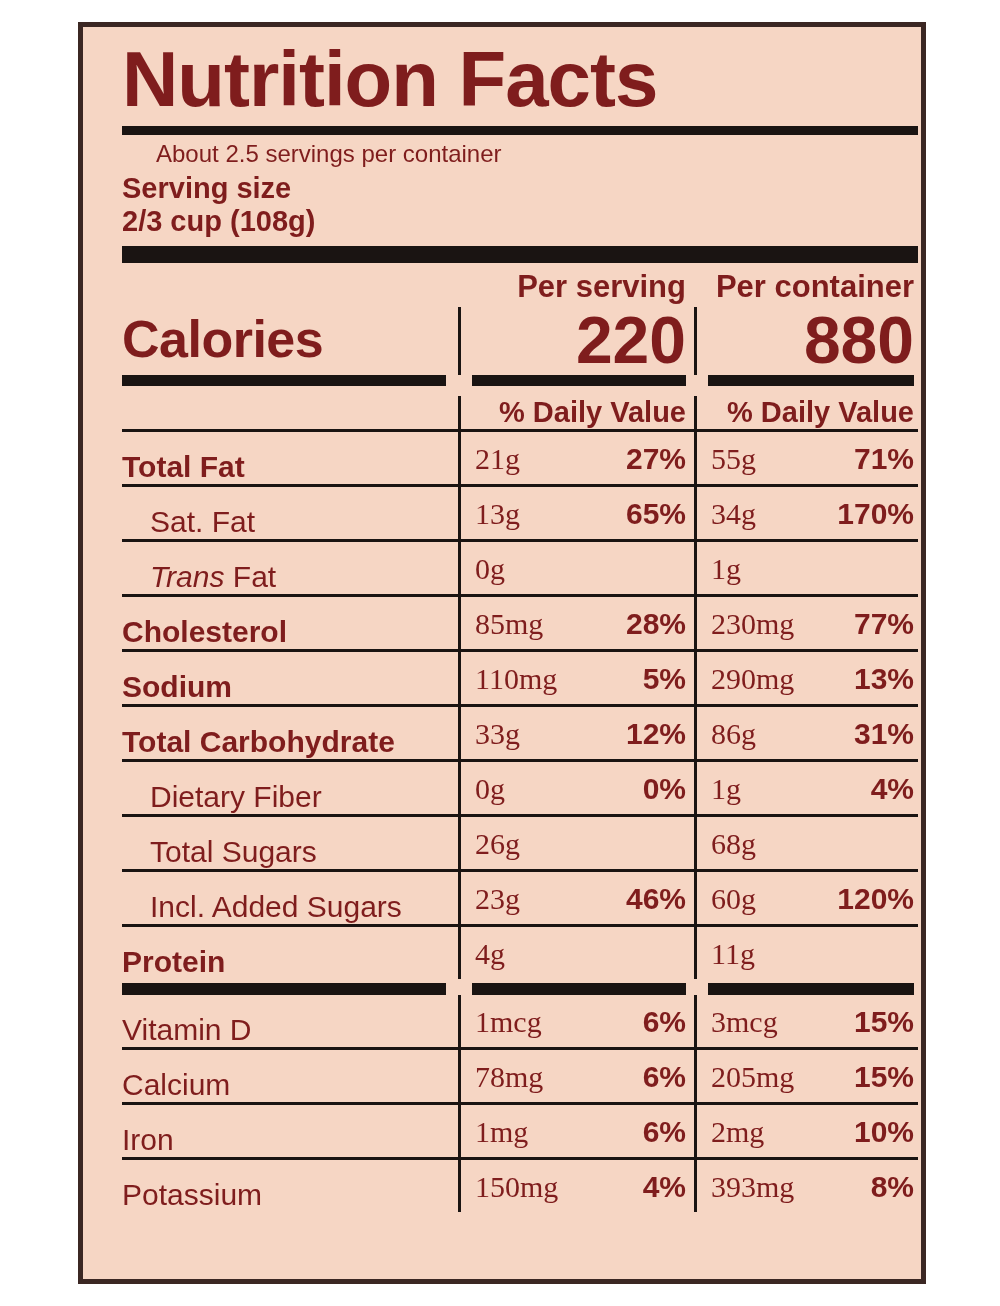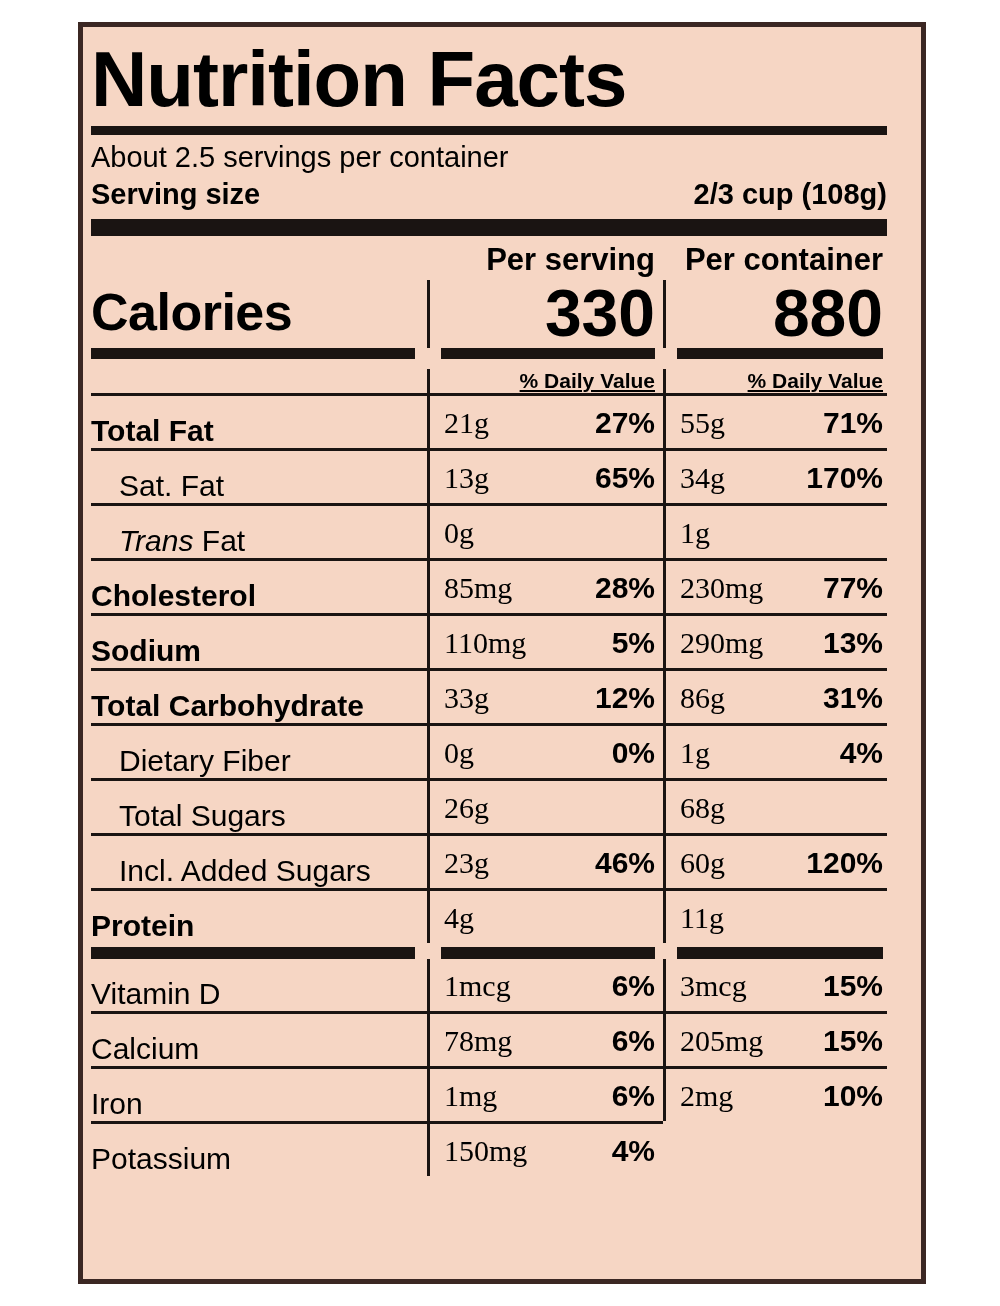--- a/index.html
+++ b/index.html
@@ -21,24 +21,24 @@
     width: 848px;
     height: 1262px;
     background: #f6d6c4;
     border: 5px solid #3b2723;
     box-sizing: border-box;
     overflow: hidden;
   }
 
   .panel-inner {
     position: absolute;
-    left: 8px;
+    left: 39px;
     top: 12px;
     width: 796px;
-    color: #000000;
+    color: #7f1d1d;
   }
 
   
   .nf-title {
     font-size: 78px;
     font-weight: 800;
     letter-spacing: -1px;
     line-height: 1.04;
     white-space: nowrap;
   }
@@ -52,31 +52,33 @@
     height: 17px;
     background: #1a1412;
     margin: 8px 0 6px 0;
   }
   .rule-med {
     height: 7px;
     background: #1a1412;
   }
 
   .servings-line {
-    font-size: 29px;
+    font-size: 24px;
     line-height: 1.28;
     margin-top: 2px;
+    margin-left: 34px;
   }
   .serving-size-row {
     display: flex;
     justify-content: space-between;
     align-items: baseline;
     font-size: 29px;
     font-weight: 700;
     margin-top: 2px;
+    flex-direction: column;
   }
   .serving-size-row .size-value {
     font-weight: 700;
   }
 
   
   .grid {
     width: 100%;
   }
   .col-name {
@@ -128,24 +130,23 @@
   
   .bars-row { display: flex; }
   .bar-name { width: 336px; flex: 0 0 336px; padding-right: 12px; box-sizing: border-box;}
   .bar-serv { width: 236px; flex: 0 0 236px; padding-left: 14px; padding-right: 8px; box-sizing: border-box;}
   .bar-cont { width: 224px; flex: 0 0 224px; padding-left: 14px; padding-right: 4px; box-sizing: border-box;}
   .bar-name .rule-med, .bar-serv .rule-med, .bar-cont .rule-med { height: 11px; }
 
   
   .dv-row {
     display: flex;
-    font-size: 21px;
+    font-size: 29px;
     font-weight: 700;
     align-items: center;
-    text-decoration: underline;
   }
   .dv-name { width: 336px; flex: 0 0 336px; }
   .dv-serv { width: 236px; flex: 0 0 236px; box-sizing: border-box; padding-left: 14px; padding-right: 8px; border-left: 3px solid #1a1412; text-align: right;}
   .dv-cont { width: 224px; flex: 0 0 224px; box-sizing: border-box; padding-left: 14px; padding-right: 4px; border-left: 3px solid #1a1412; text-align: right;}
 
   
   .nut-row {
     display: flex;
     align-items: stretch;
     min-height: 52px;
@@ -214,21 +215,21 @@
     <div class="rule-xthick"></div>
 
     <div class="hdr-row">
       <div class="col-name" style="border-left:none;"></div>
       <div class="hdr-serv">Per serving</div>
       <div class="hdr-cont">Per container</div>
     </div>
 
     <div class="cal-row">
       <div class="cal-label">Calories</div>
-      <div class="cal-serv">330</div>
+      <div class="cal-serv">220</div>
       <div class="cal-cont">880</div>
     </div>
 
     <div class="bars-row">
       <div class="bar-name">
           <div class="rule-med"></div>
         </div>
       <div class="bar-serv">
           <div class="rule-med"></div>
         </div>
@@ -422,17 +423,21 @@
           <span class="dv">10%</span>
         </div>
       </div>
 
       <div class="nut-row">
         <div class="nut-name vit-name">Potassium</div>
         <div class="nut-serv">
           <span class="amt">150mg</span>
           <span class="dv">4%</span>
         </div>
+        <div class="nut-cont">
+          <span class="amt">393mg</span>
+          <span class="dv">8%</span>
+        </div>
       </div>
 
     </div>
   </div>
 </div>
 
 </body></html>

